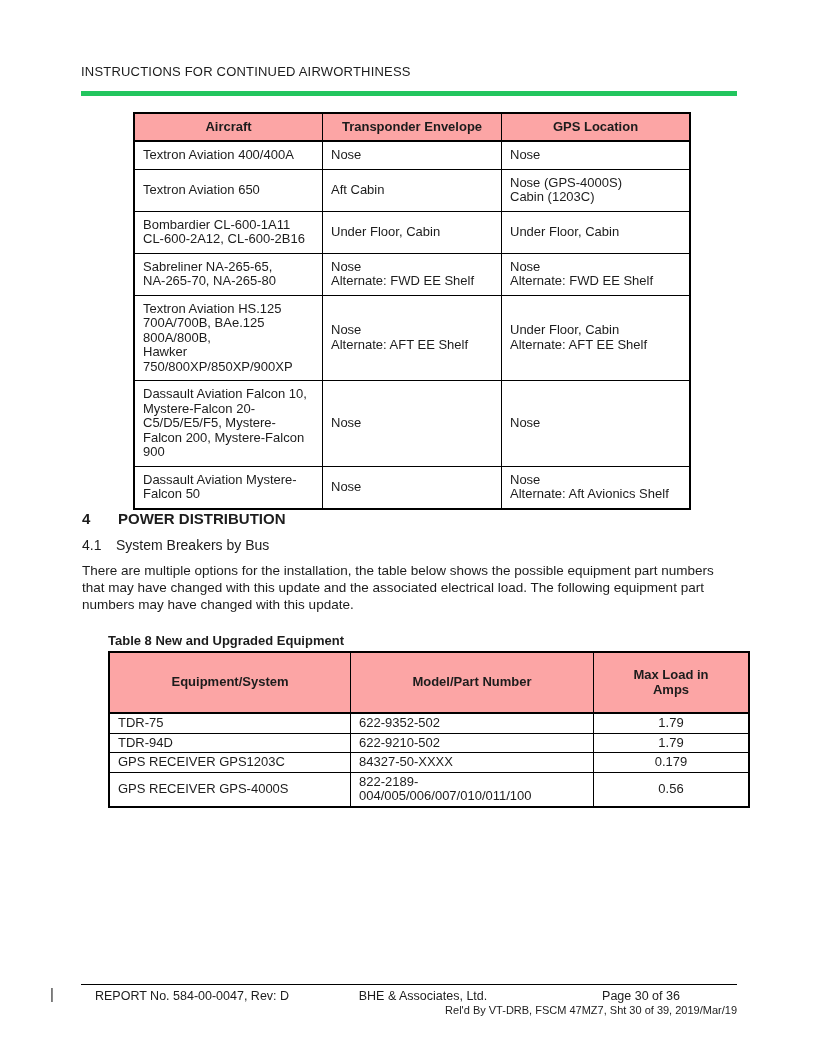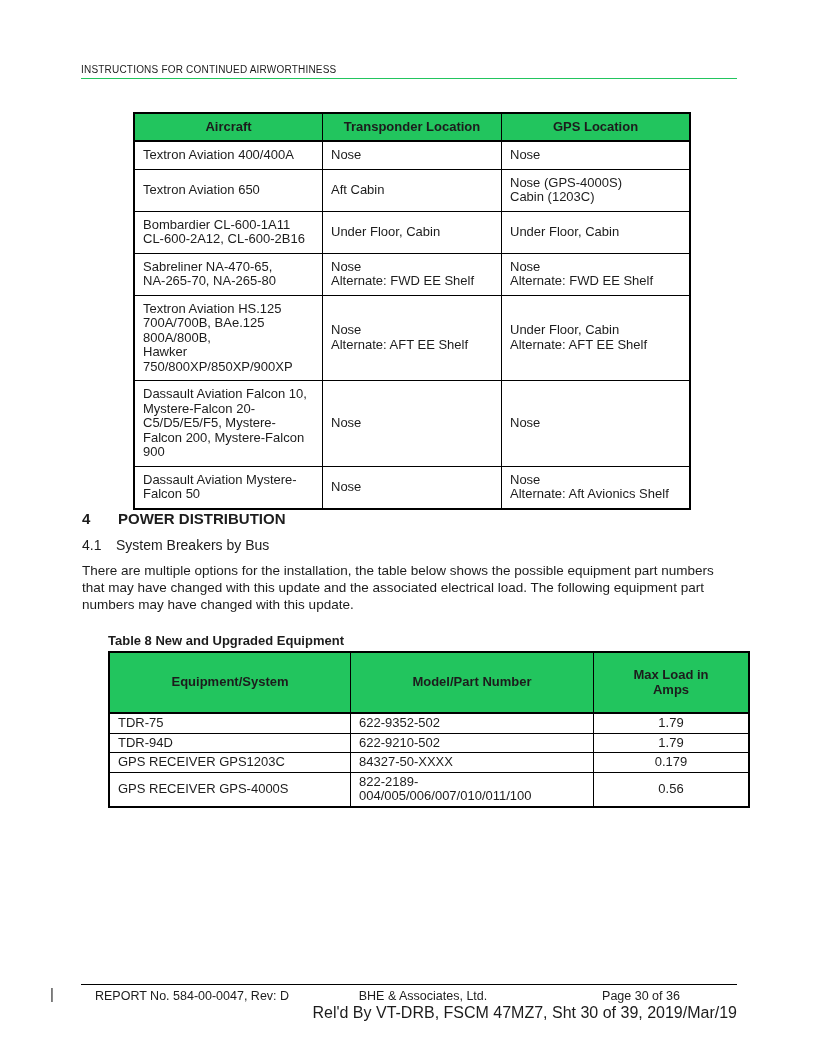--- a/index.html
+++ b/index.html
@@ -23,38 +23,38 @@
     top: 32px;
     font-size: 11px;
     color: #222;
   }
 
   .doc-header {
     position: absolute;
     left: 81px;
     top: 64px;
     width: 656px;
-    font-size: 10px;
+    font-size: 13px;
     letter-spacing: 0.2px;
-    border-bottom: 1px solid #22c55e;
-    padding-bottom: 3px;
+    border-bottom: 5px solid #22c55e;
+    padding-bottom: 12px;
   }
 
   table { border-collapse: collapse; table-layout: fixed; }
   th, td {
     border: 1px solid #000;
     font-size: 13px;
     line-height: 14.5px;
     white-space: pre-line;
     vertical-align: middle;
   }
   th {
     font-weight: bold;
     text-align: center;
-    background: #22c55e;
+    background: #fca5a5;
   }
 
   .aircraft-table {
     position: absolute;
     left: 133px;
     top: 112px;
     width: 546px;
     border: 2px solid #000;
   }
   .aircraft-table th { height: 24px; border-bottom: 2px solid #000; }
@@ -139,36 +139,36 @@
   }
   .footer-row .f-center { text-align: center; flex: 1; }
   .footer-row .f-left  { width: 220px; text-align: left; }
   .footer-row .f-right { width: 220px; text-align: center; }
   .footer-release {
     position: absolute;
     left: 81px;
     top: 1004px;
     width: 656px;
     text-align: right;
-    font-size: 16px;
+    font-size: 11px;
   }
 </style>
 </head>
 <body>
 
 <div class="page">
 
 
   <div class="doc-header">INSTRUCTIONS FOR CONTINUED AIRWORTHINESS</div>
 
   <table class="aircraft-table">
     <thead>
       <tr>
         <th class="col-aircraft">Aircraft</th>
-        <th class="col-transponder">Transponder Location</th>
+        <th class="col-transponder">Transponder Envelope</th>
         <th class="col-gps">GPS Location</th>
       </tr>
     </thead>
     <tbody>
       <tr>
         <td>Textron Aviation 400/400A</td>
         <td>Nose</td>
         <td>Nose</td>
       </tr>
       <tr>
@@ -177,21 +177,21 @@
         <td>Nose (GPS-4000S)
 Cabin (1203C)</td>
       </tr>
       <tr>
         <td>Bombardier CL-600-1A11
 CL-600-2A12, CL-600-2B16</td>
         <td>Under Floor, Cabin</td>
         <td>Under Floor, Cabin</td>
       </tr>
       <tr>
-        <td>Sabreliner NA-470-65,
+        <td>Sabreliner NA-265-65,
 NA-265-70, NA-265-80</td>
         <td>Nose
 Alternate: FWD EE Shelf</td>
         <td>Nose
 Alternate: FWD EE Shelf</td>
       </tr>
       <tr>
         <td>Textron Aviation HS.125
 700A/700B, BAe.125
 800A/800B,

